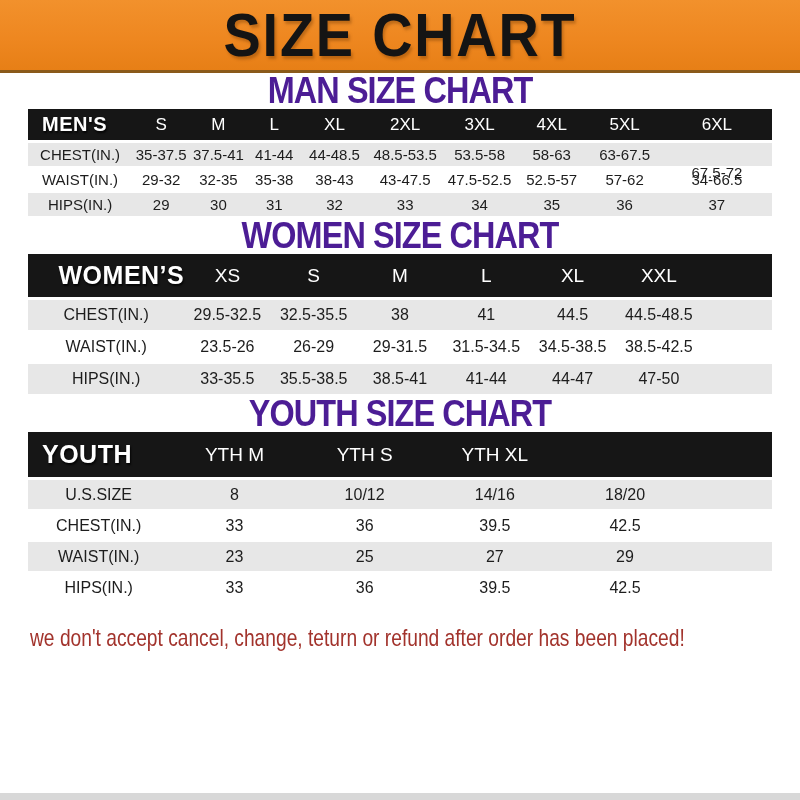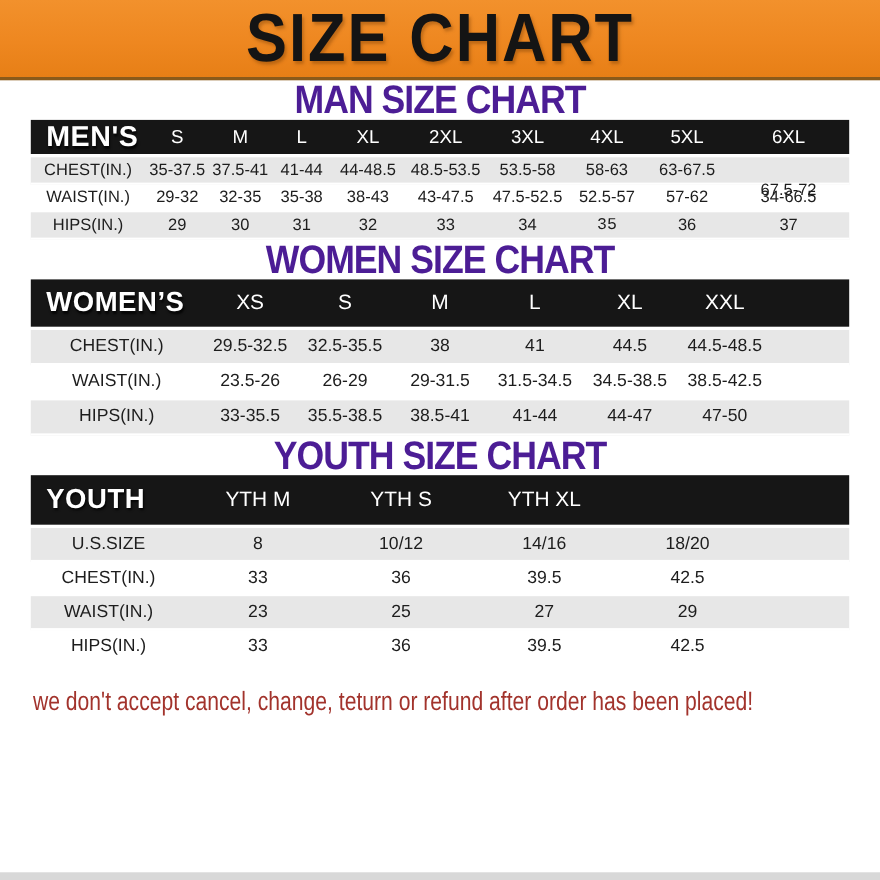--- a/index.html
+++ b/index.html
@@ -42,21 +42,21 @@
   .thead{
     background:#161616;display:flex;align-items:center;margin-bottom:3px;
   }
   .men   .thead{height:31px;}
   .women .thead{height:43px;}
   .youth .thead{height:45px;}
   .thead .cell{color:#ffffff;text-align:center;font-size:17px;}
   .women .thead .cell,.youth .thead .cell{font-size:19px;}
   .thead .cell.title{
     text-align:left;padding-left:14px;box-sizing:border-box;
-    font-weight:bold;font-size:26px;letter-spacing:0.5px;
+    font-weight:bold;font-size:20px;letter-spacing:0.5px;
     text-shadow:1px 2px 2px rgba(0,0,0,0.8);
   }
   .women .thead .cell.title,.youth .thead .cell.title{font-size:25px;}
   .trow{
     display:flex;align-items:center;border-bottom:2px solid #ffffff;
     background:#ffffff;
   }
   .trow.shade{background:#e7e7e7;}
   .men   .trow{height:23px;}
   .women .trow{height:30px;}
@@ -124,32 +124,32 @@
         <div class="cell val" style="width: 14.8%;">34-66.5</div>
       </div>
       <div class="trow shade">
         <div class="cell label" style="width: 14%;">HIPS(IN.)</div>
         <div class="cell val" style="width: 7.8%;">29</div>
         <div class="cell val" style="width: 7.6%;">30</div>
         <div class="cell val" style="width: 7.4%;">31</div>
         <div class="cell val" style="width: 8.8%;">32</div>
         <div class="cell val" style="width: 10.2%;">33</div>
         <div class="cell val" style="width: 9.8%;">34</div>
-        <div class="cell val" style="width: 9.6%; font-family: Liberation Mono, monospace;">35</div>
+        <div class="cell val" style="width: 9.6%;">35</div>
         <div class="cell val" style="width: 10%;">36</div>
         <div class="cell val" style="width: 14.8%;">37</div>
       </div>
     </div>
 </section>
 
 <section>
   <h2 class="section-heading hm-2"><span class="hc">WOMEN SIZE CHART</span></h2>
   <div class="size-table women">
       <div class="thead">
-        <div class="cell title" style="width: 21%;">WOMEN’S</div>
+        <div class="cell title" style="width: 21%; text-align: right;">WOMEN’S</div>
         <div class="cell col" style="width: 11.6%;">XS</div>
         <div class="cell col" style="width: 11.6%;">S</div>
         <div class="cell col" style="width: 11.6%;">M</div>
         <div class="cell col" style="width: 11.6%;">L</div>
         <div class="cell col" style="width: 11.6%;">XL</div>
         <div class="cell col" style="width: 11.6%;">XXL</div>
         <div class="cell col" style="width: 9.4%;"></div>
       </div>
       <div class="trow shade">
         <div class="cell label" style="width: 21%;">CHEST(IN.)</div>

